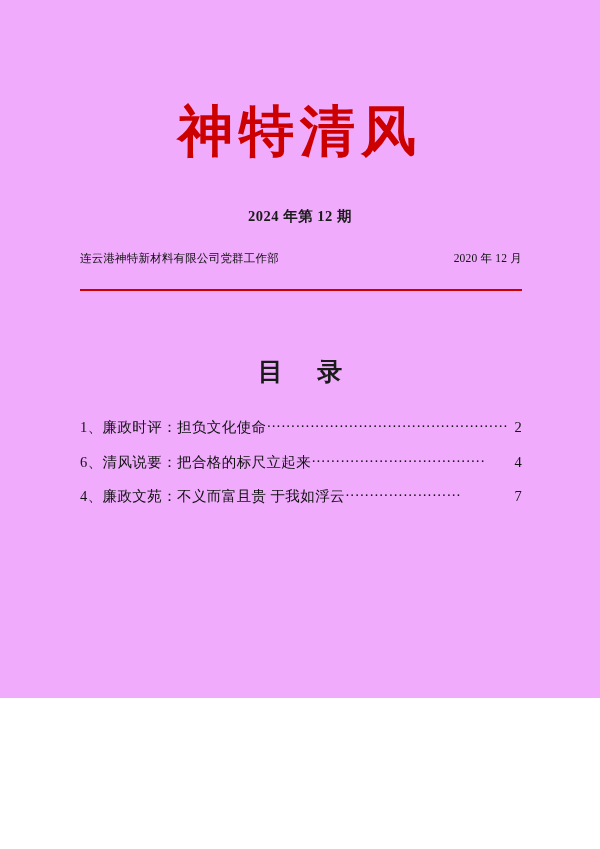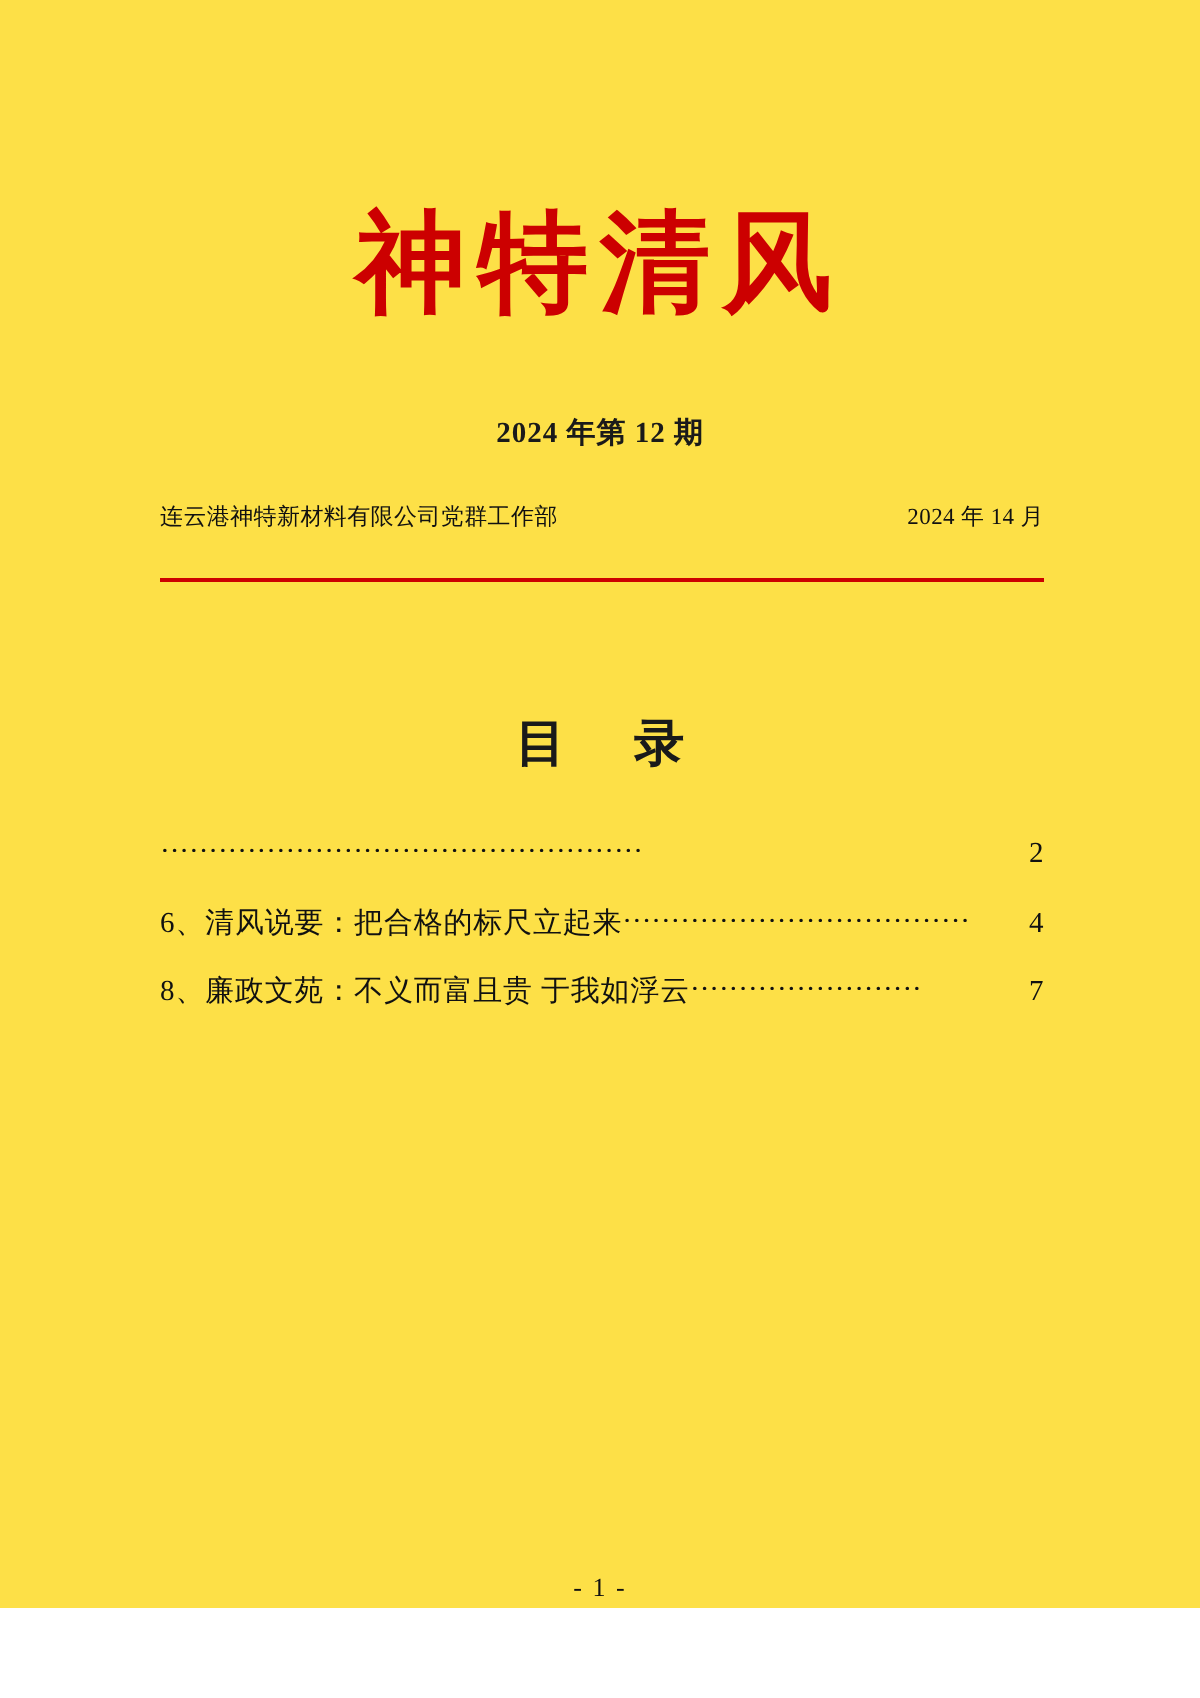--- a/index.html
+++ b/index.html
@@ -6,22 +6,22 @@
     margin: 0;
     padding: 0;
     background: #ffffff;
   }
   body {
     font-family: "Liberation Serif", "DejaVu Serif", serif;
   }
   .page {
     position: relative;
     width: 600px;
-    height: 804px;
-    background: #fde047;
+    height: 698px;
+    background: #f0abfc;
     overflow: hidden;
     box-sizing: border-box;
   }
   .masthead {
     text-align: center;
     color: #cc0000;
     font-size: 55px;
     font-weight: bold;
     letter-spacing: 6px;
     line-height: 1;
@@ -131,39 +131,40 @@
 <body>
 
 <div class="page">
 
   <div class="masthead">神特清风</div>
 
   <div class="issue-line">2024 年第 12 期</div>
 
   <div class="imprint-row">
     <div class="imprint-left">连云港神特新材料有限公司党群工作部</div>
-    <div class="imprint-right">2024 年 14 月</div>
+    <div class="imprint-right">2020 年 12 月</div>
   </div>
 
   <div class="rule"></div>
 
   <div class="toc-title">目  录</div>
 
   <div class="toc-list">
     <div class="toc-item">
+      <span class="toc-text">1、廉政时评：担负文化使命</span>
       <span class="toc-leader">··················································</span>
       <span class="toc-page">2</span>
     </div>
     <div class="toc-item">
       <span class="toc-text">6、清风说要：把合格的标尺立起来</span>
       <span class="toc-leader">····································</span>
       <span class="toc-page">4</span>
     </div>
     <div class="toc-item">
-      <span class="toc-text">8、廉政文苑：不义而富且贵  于我如浮云</span>
+      <span class="toc-text">4、廉政文苑：不义而富且贵  于我如浮云</span>
       <span class="toc-leader">························</span>
       <span class="toc-page">7</span>
     </div>
   </div>
 
   <div class="footer">- 1 -</div>
 
 </div>
 
 </body></html>

